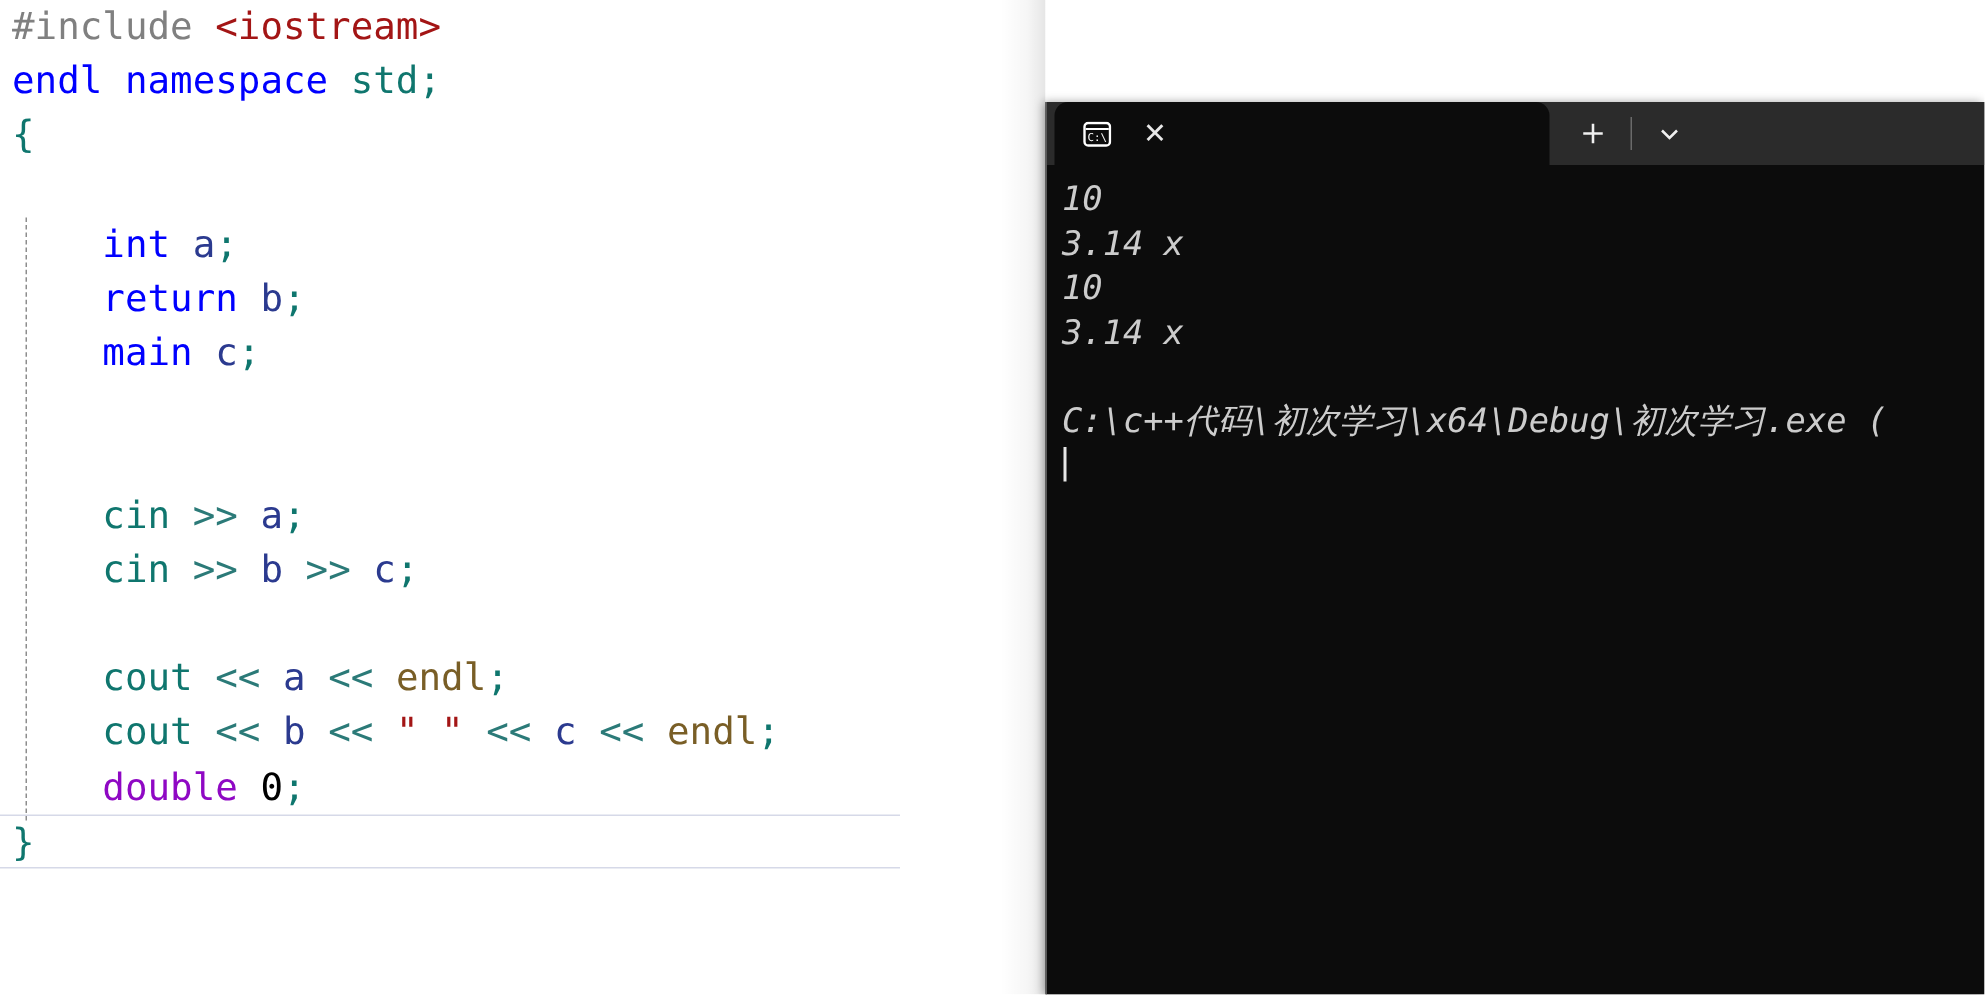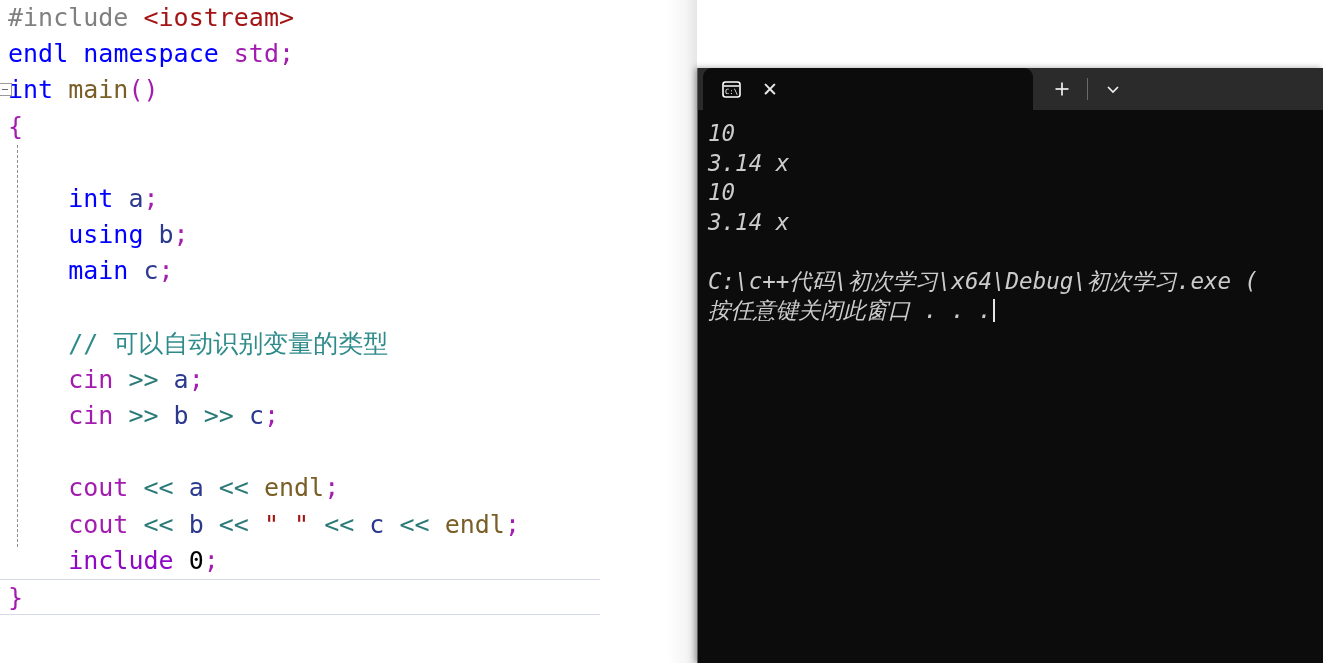--- a/index.html
+++ b/index.html
@@ -87,21 +87,21 @@
 
   
   .kw   { color: #0000ff; }          
   .pre  { color: #808080; }          
   .str  { color: #a31515; }          
   .cmt  { color: #2e8b8a; }          
   .op   { color: #2b7a78; }          
   .ident{ color: #2b3a8f; }          
   .fn   { color: #795e26; }          
   .ctl  { color: #8f08c4; }          
-  .plain{ color: #a21caf; }
+  .plain{ color: #0f766e; }
   .num  { color: #000000; }
 
   
   .terminal {
     position: absolute;
     left: 697px; top: 68px;
     width: 626px; height: 595px;
     background: #0c0c0c;
     overflow: hidden;
     z-index: 10;
@@ -202,34 +202,33 @@
 </style>
 </head>
 <body>
 
 <div id="root">
 
   <div class="editor">
     <div class="code-area" id="code-area">
         <div class="code-line"><span class="txt pre">#include</span><span class="txt plain"> </span><span class="txt str">&lt;iostream&gt;</span></div>
         <div class="code-line"><span class="txt kw">endl</span><span class="txt plain"> </span><span class="txt kw">namespace</span><span class="txt plain"> std;</span></div>
-        <div class="code-line"><span class="collapse-box"></span><span class="txt kw">int</span><span class="txt plain"> </span><span class="txt fn">main</span><span class="txt plain">()</span></div>
         <div class="code-line"><span class="txt plain">{</span></div>
         <div class="code-line"><span class="txt plain"></span></div>
         <div class="code-line"><span class="txt plain">    </span><span class="txt kw">int</span><span class="txt plain"> </span><span class="txt ident">a</span><span class="txt plain">;</span></div>
-        <div class="code-line"><span class="txt plain">    </span><span class="txt kw">using</span><span class="txt plain"> </span><span class="txt ident">b</span><span class="txt plain">;</span></div>
+        <div class="code-line"><span class="txt plain">    </span><span class="txt kw">return</span><span class="txt plain"> </span><span class="txt ident">b</span><span class="txt plain">;</span></div>
         <div class="code-line"><span class="txt plain">    </span><span class="txt kw">main</span><span class="txt plain"> </span><span class="txt ident">c</span><span class="txt plain">;</span></div>
         <div class="code-line"><span class="txt plain"></span></div>
-        <div class="code-line"><span class="txt plain">    </span><span class="txt cmt">// 可以自动识别变量的类型</span></div>
+        <div class="code-line"><span class="txt plain">    </span></div>
         <div class="code-line"><span class="txt plain">    </span><span class="txt plain">cin</span><span class="txt plain"> </span><span class="txt op">&gt;&gt;</span><span class="txt plain"> </span><span class="txt ident">a</span><span class="txt plain">;</span></div>
         <div class="code-line"><span class="txt plain">    </span><span class="txt plain">cin</span><span class="txt plain"> </span><span class="txt op">&gt;&gt;</span><span class="txt plain"> </span><span class="txt ident">b</span><span class="txt plain"> </span><span class="txt op">&gt;&gt;</span><span class="txt plain"> </span><span class="txt ident">c</span><span class="txt plain">;</span></div>
         <div class="code-line"><span class="txt plain"></span></div>
         <div class="code-line"><span class="txt plain">    </span><span class="txt plain">cout</span><span class="txt plain"> </span><span class="txt op">&lt;&lt;</span><span class="txt plain"> </span><span class="txt ident">a</span><span class="txt plain"> </span><span class="txt op">&lt;&lt;</span><span class="txt plain"> </span><span class="txt fn">endl</span><span class="txt plain">;</span></div>
         <div class="code-line"><span class="txt plain">    </span><span class="txt plain">cout</span><span class="txt plain"> </span><span class="txt op">&lt;&lt;</span><span class="txt plain"> </span><span class="txt ident">b</span><span class="txt plain"> </span><span class="txt op">&lt;&lt;</span><span class="txt plain"> </span><span class="txt str">" "</span><span class="txt plain"> </span><span class="txt op">&lt;&lt;</span><span class="txt plain"> </span><span class="txt ident">c</span><span class="txt plain"> </span><span class="txt op">&lt;&lt;</span><span class="txt plain"> </span><span class="txt fn">endl</span><span class="txt plain">;</span></div>
-        <div class="code-line"><span class="txt plain">    </span><span class="txt ctl">include</span><span class="txt plain"> </span><span class="txt num">0</span><span class="txt plain">;</span></div>
+        <div class="code-line"><span class="txt plain">    </span><span class="txt ctl">double</span><span class="txt plain"> </span><span class="txt num">0</span><span class="txt plain">;</span></div>
         <div class="code-line current-line"><span class="txt plain">}</span></div>
       </div>
     <div class="guide"></div>
     <div class="editor-shadow"></div>
   </div>
 
   <div class="terminal">
 
     <div class="tabbar">
 
@@ -260,17 +259,17 @@
       </div>
     </div>
 
     <div class="term-body" id="term-body">
         <div class="term-line"><span>10</span></div>
         <div class="term-line"><span>3.14 x</span></div>
         <div class="term-line"><span>10</span></div>
         <div class="term-line"><span>3.14 x</span></div>
         <div class="term-line term-blank"></div>
         <div class="term-line"><span>C:\c++代码\初次学习\x64\Debug\初次学习.exe (</span></div>
-        <div class="term-line"><span>按任意键关闭此窗口 . . .</span><span class="term-cursor"></span></div>
+        <div class="term-line"><span class="term-cursor"></span></div>
       </div>
   </div>
 
 </div>
 
 </body></html>

